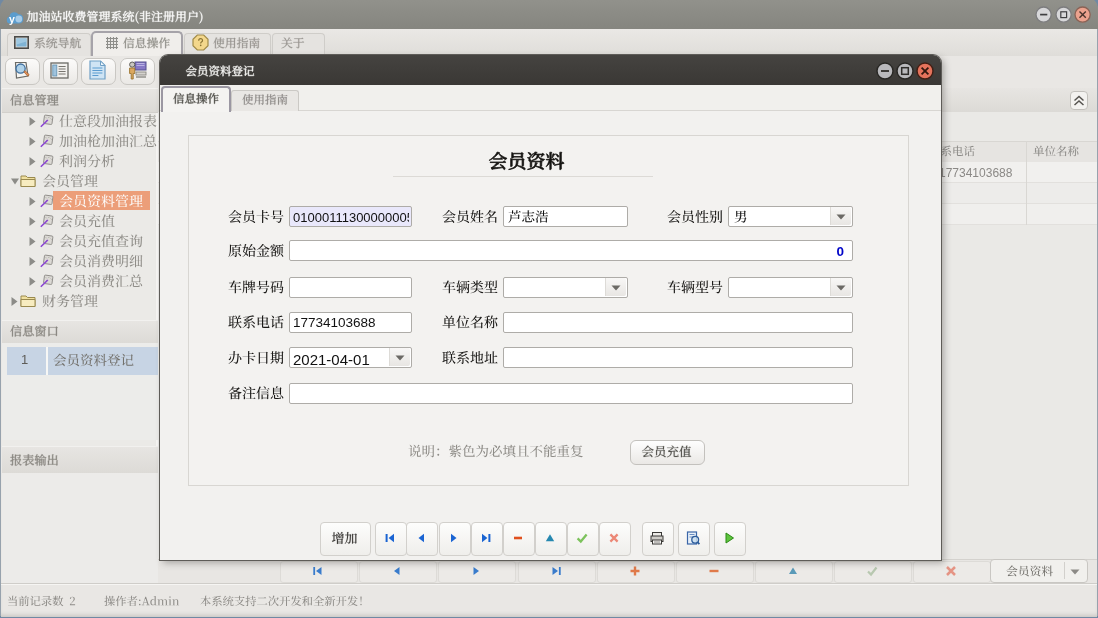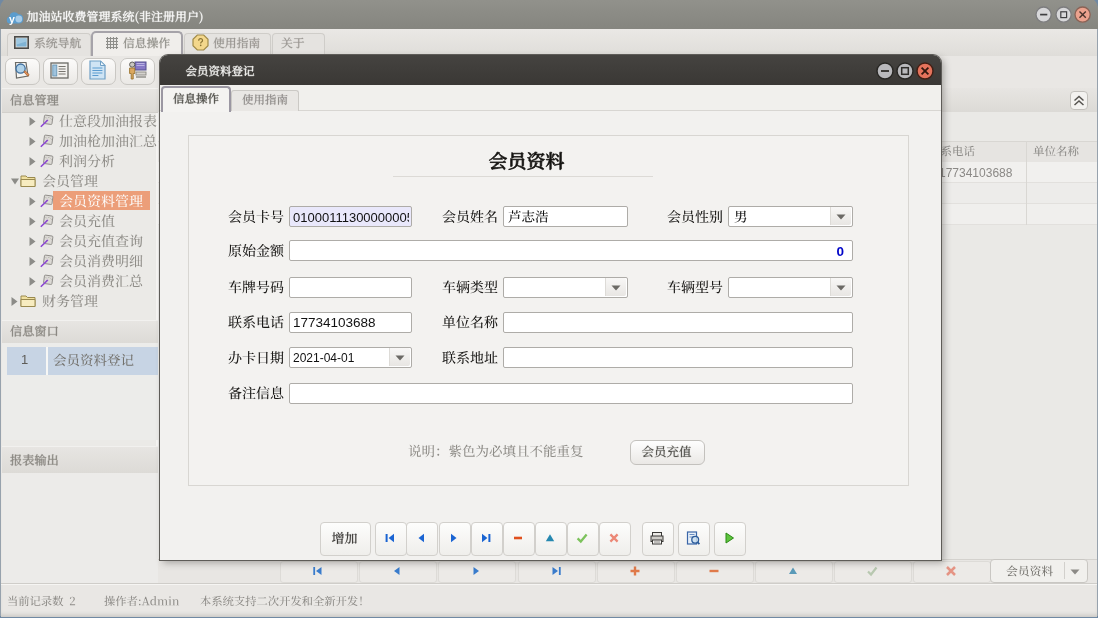--- a/index.html
+++ b/index.html
@@ -815,21 +815,21 @@
       <svg class="tr" width="1" height="1">
         <g fill="#111">
           <use href="#g110" transform="translate(348.0,166.6) scale(0.01350)"></use>
           <use href="#g111" transform="translate(361.5,166.6) scale(0.01350)"></use>
           <use href="#g112" transform="translate(375.0,166.6) scale(0.01350)"></use>
         </g>
       </svg>
       <div class="txt clip" style="left:133px;top:154.5px;width:116px;font-size:13px;color:#111">01000111300000005</div>
       <div class="txt" style="right:97px;top:188.5px;font-size:13.5px;font-weight:bold;color:#0004c8">0</div>
       <div class="txt" style="left:133px;top:260px;font-size:13.5px;color:#111">17734103688</div>
-      <div class="txt" style="left:133px;top:295.5px;font-size:12px;color:#111">2021-04-01</div>
+      <div class="txt" style="left:133px;top:295.5px;font-size:15px;color:#111">2021-04-01</div>
       <svg class="tr" width="1" height="1">
         <g fill="#8e8c87">
           <use href="#g113" transform="translate(248.0,401.1) scale(0.01350)"></use>
           <use href="#g48" transform="translate(261.5,401.1) scale(0.01350)"></use>
           <use href="#g114" transform="translate(275.0,401.1) scale(0.01350)"></use>
           <use href="#g115" transform="translate(288.5,401.1) scale(0.01350)"></use>
           <use href="#g116" transform="translate(302.0,401.1) scale(0.01350)"></use>
           <use href="#g117" transform="translate(315.5,401.1) scale(0.01350)"></use>
           <use href="#g118" transform="translate(329.0,401.1) scale(0.01350)"></use>
           <use href="#g119" transform="translate(342.5,401.1) scale(0.01350)"></use>

